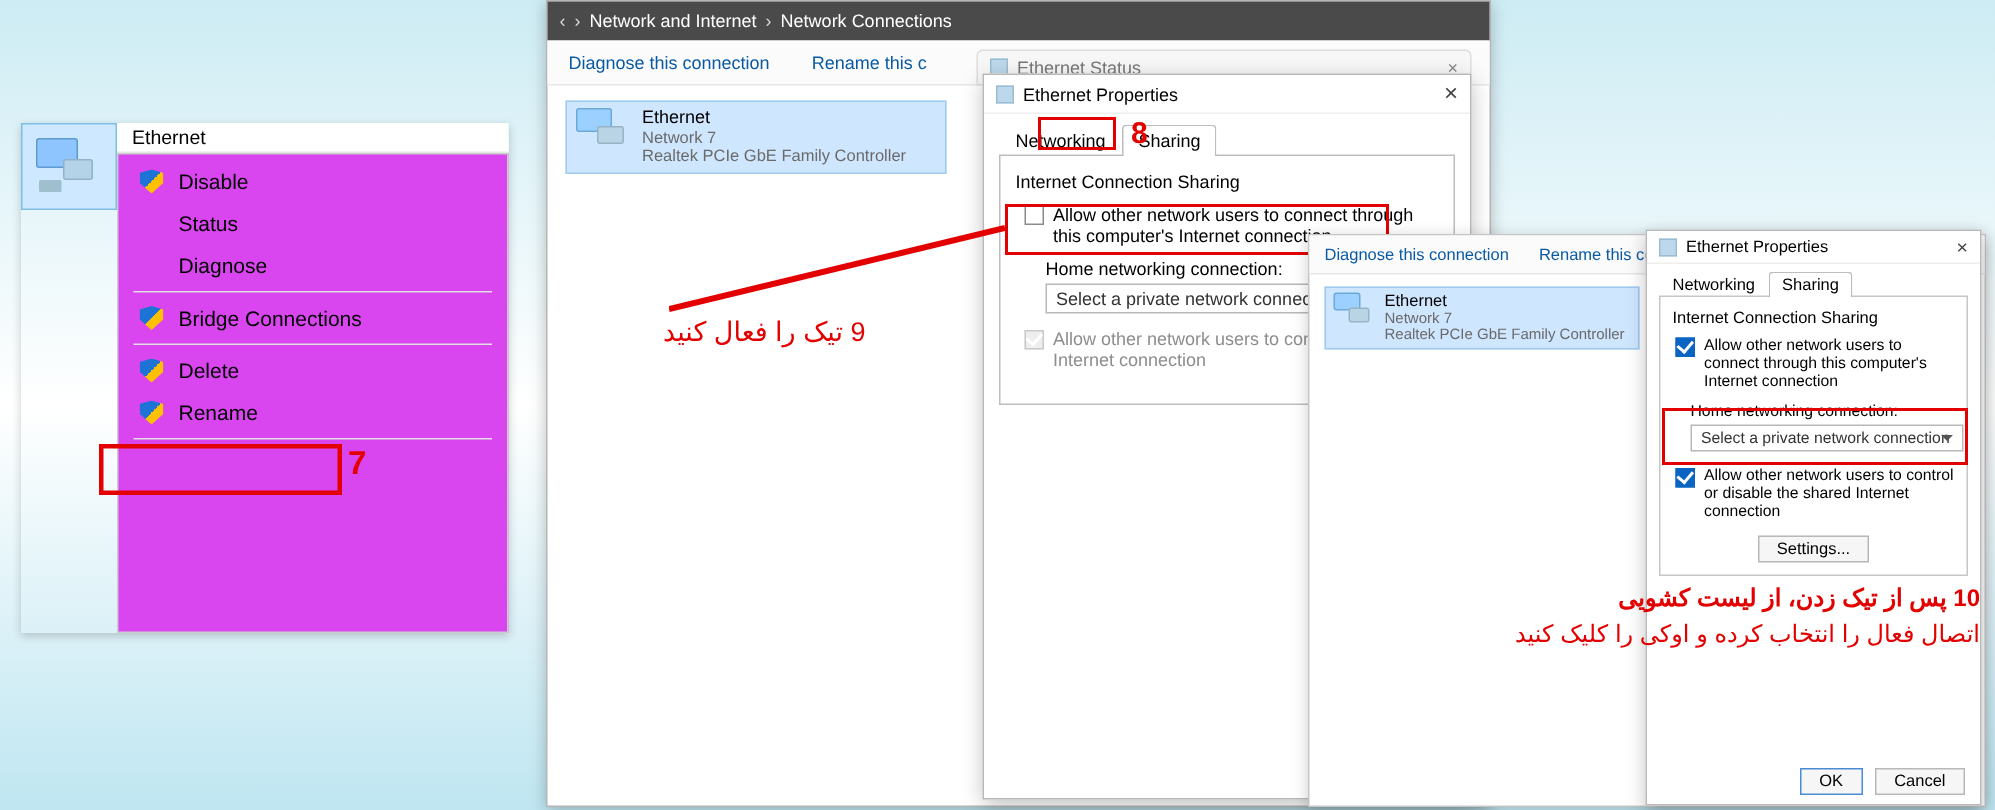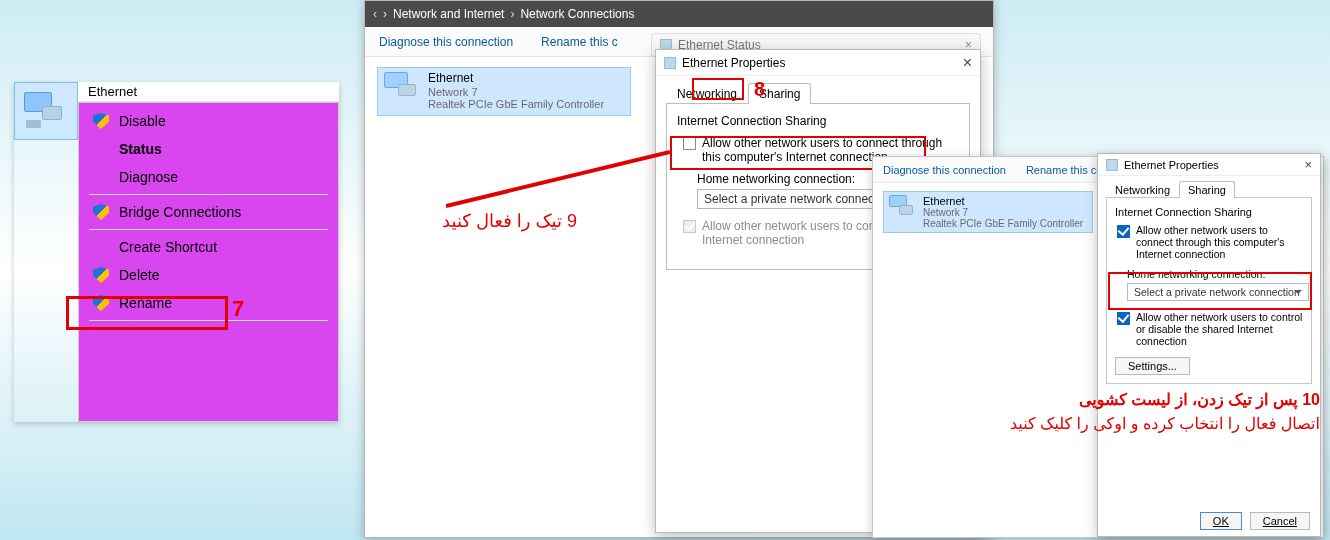--- a/index.html
+++ b/index.html
@@ -20,21 +20,21 @@
   }
   .net-mini .monitor { width:28px;height:20px;background:#8fc5ff;border:1px solid #5d9ad0;position:absolute;left:0;top:0;border-radius:2px;}
   .net-mini .monitor2 { width:20px;height:14px;background:#b4d3e8;border:1px solid #94b2c6;position:absolute;left:18px;top:14px;border-radius:2px;}
   .net-mini .plug{width:15px;height:8px;background:#9fbfcf;position:absolute;left:2px;top:28px;border-radius:1px;}
 
   .ctx-title-strip { position:absolute; left:64px; top:0; right:0; height:20px; background:#fff;
     border-bottom:1px solid #e6e6e6; padding:2px 10px; font-size:13px;}
   .ctx-menu { position:absolute; left:64px; top:20px; right:0; bottom:0; background:#d946ef;
     border:1px solid #ccc; padding:4px 0;}
   .ctx-item { display:flex; align-items:center; gap:10px; padding:6px 14px; font-size:14px; cursor:default;}
-  .ctx-item.bold { font-weight:700;}
+  .ctx-item.bold { font-weight:400;}
   .ctx-sep { height:1px; background:#e0e0e0; margin:3px 10px;}
   .shield {
     width:16px;height:16px; display:inline-block;
     background:
       linear-gradient(135deg,#1e74d6 50%, #ffc000 50%);
     clip-path: polygon(50% 0,100% 15%,100% 55%,50% 100%,0 55%,0 15%);
   }
   .noicon{width:16px;height:16px;display:inline-block;}
   .ctx-highlight { position:absolute; left:66px; top:296px; width:162px; height:34px;
     border:3px solid #e30000; pointer-events:none;}
@@ -113,23 +113,23 @@
   .rp-dialog .pd-title{height:22px;font-size:11px;}
   .rp-dialog .pd-title .close{font-size:13px;}
   .rp-dialog .pd-tabs{padding:4px 8px 0 8px;font-size:11px;}
   .rp-dialog .pd-tab{padding:2px 8px;}
   .rp-dialog .pd-pane{margin:0 8px 8px 8px;padding:8px;border:1px solid #c6c6c6;}
   .rp-dialog .grp-title{font-size:11px;margin-bottom:6px;}
   .rp-dialog .chk-row{font-size:10.5px;margin-left:2px;}
   .rp-dialog .home-lbl{font-size:10.5px;margin-left:12px;}
   .rp-dialog .combo{width:182px;margin-left:12px;font-size:10.5px;height:18px;position:relative;}
   .rp-dialog .combo::after{content:"";position:absolute;right:6px;top:6px;border:4px solid transparent;border-top-color:#555;}
-  .settings-row{display:flex;justify-content:flex-start;padding:2px 0 0 0;}
+  .settings-row{display:flex;justify-content:center;padding:2px 0 0 0;}
   .btn{border:1px solid #b8b8b8;background:#f6f6f6;font-size:11px;padding:2px 12px;}
-  .rp-okrow{position:absolute;left:0;right:0;bottom:6px;display:flex;justify-content:flex-end;gap:8px;padding:0 10px;text-decoration:underline;}
+  .rp-okrow{position:absolute;left:0;right:0;bottom:6px;display:flex;justify-content:flex-end;gap:8px;padding:0 10px;}
   .rp-okrow .btn.ok{border-color:#4b8bd4;}
 
   
   .box-hn { position:absolute; left:1108px; top:272px; width:204px; height:38px; border:2px solid #e30000;}
   .anno10{position:absolute; left:910px; top:388px; width:410px; color:#e30000;
     font-size:16px; line-height:1.5; direction:rtl; text-align:right; font-family:Tahoma, sans-serif;}
   .anno10 b{font-weight:700;}
 
 </style>
 </head>
@@ -156,24 +156,20 @@
     <div class="ctx-item">
       <span class="noicon"></span>
       <span>Diagnose</span>
     </div>
     <div class="ctx-sep"></div>
     <div class="ctx-item">
       <span class="shield"></span>
       <span>Bridge Connections</span>
     </div>
     <div class="ctx-sep"></div>
-    <div class="ctx-item">
-      <span class="noicon"></span>
-      <span>Create Shortcut</span>
-    </div>
     <div class="ctx-item">
       <span class="shield"></span>
       <span>Delete</span>
     </div>
     <div class="ctx-item">
       <span class="shield"></span>
       <span>Rename</span>
     </div>
     <div class="ctx-sep"></div>
   </div>

